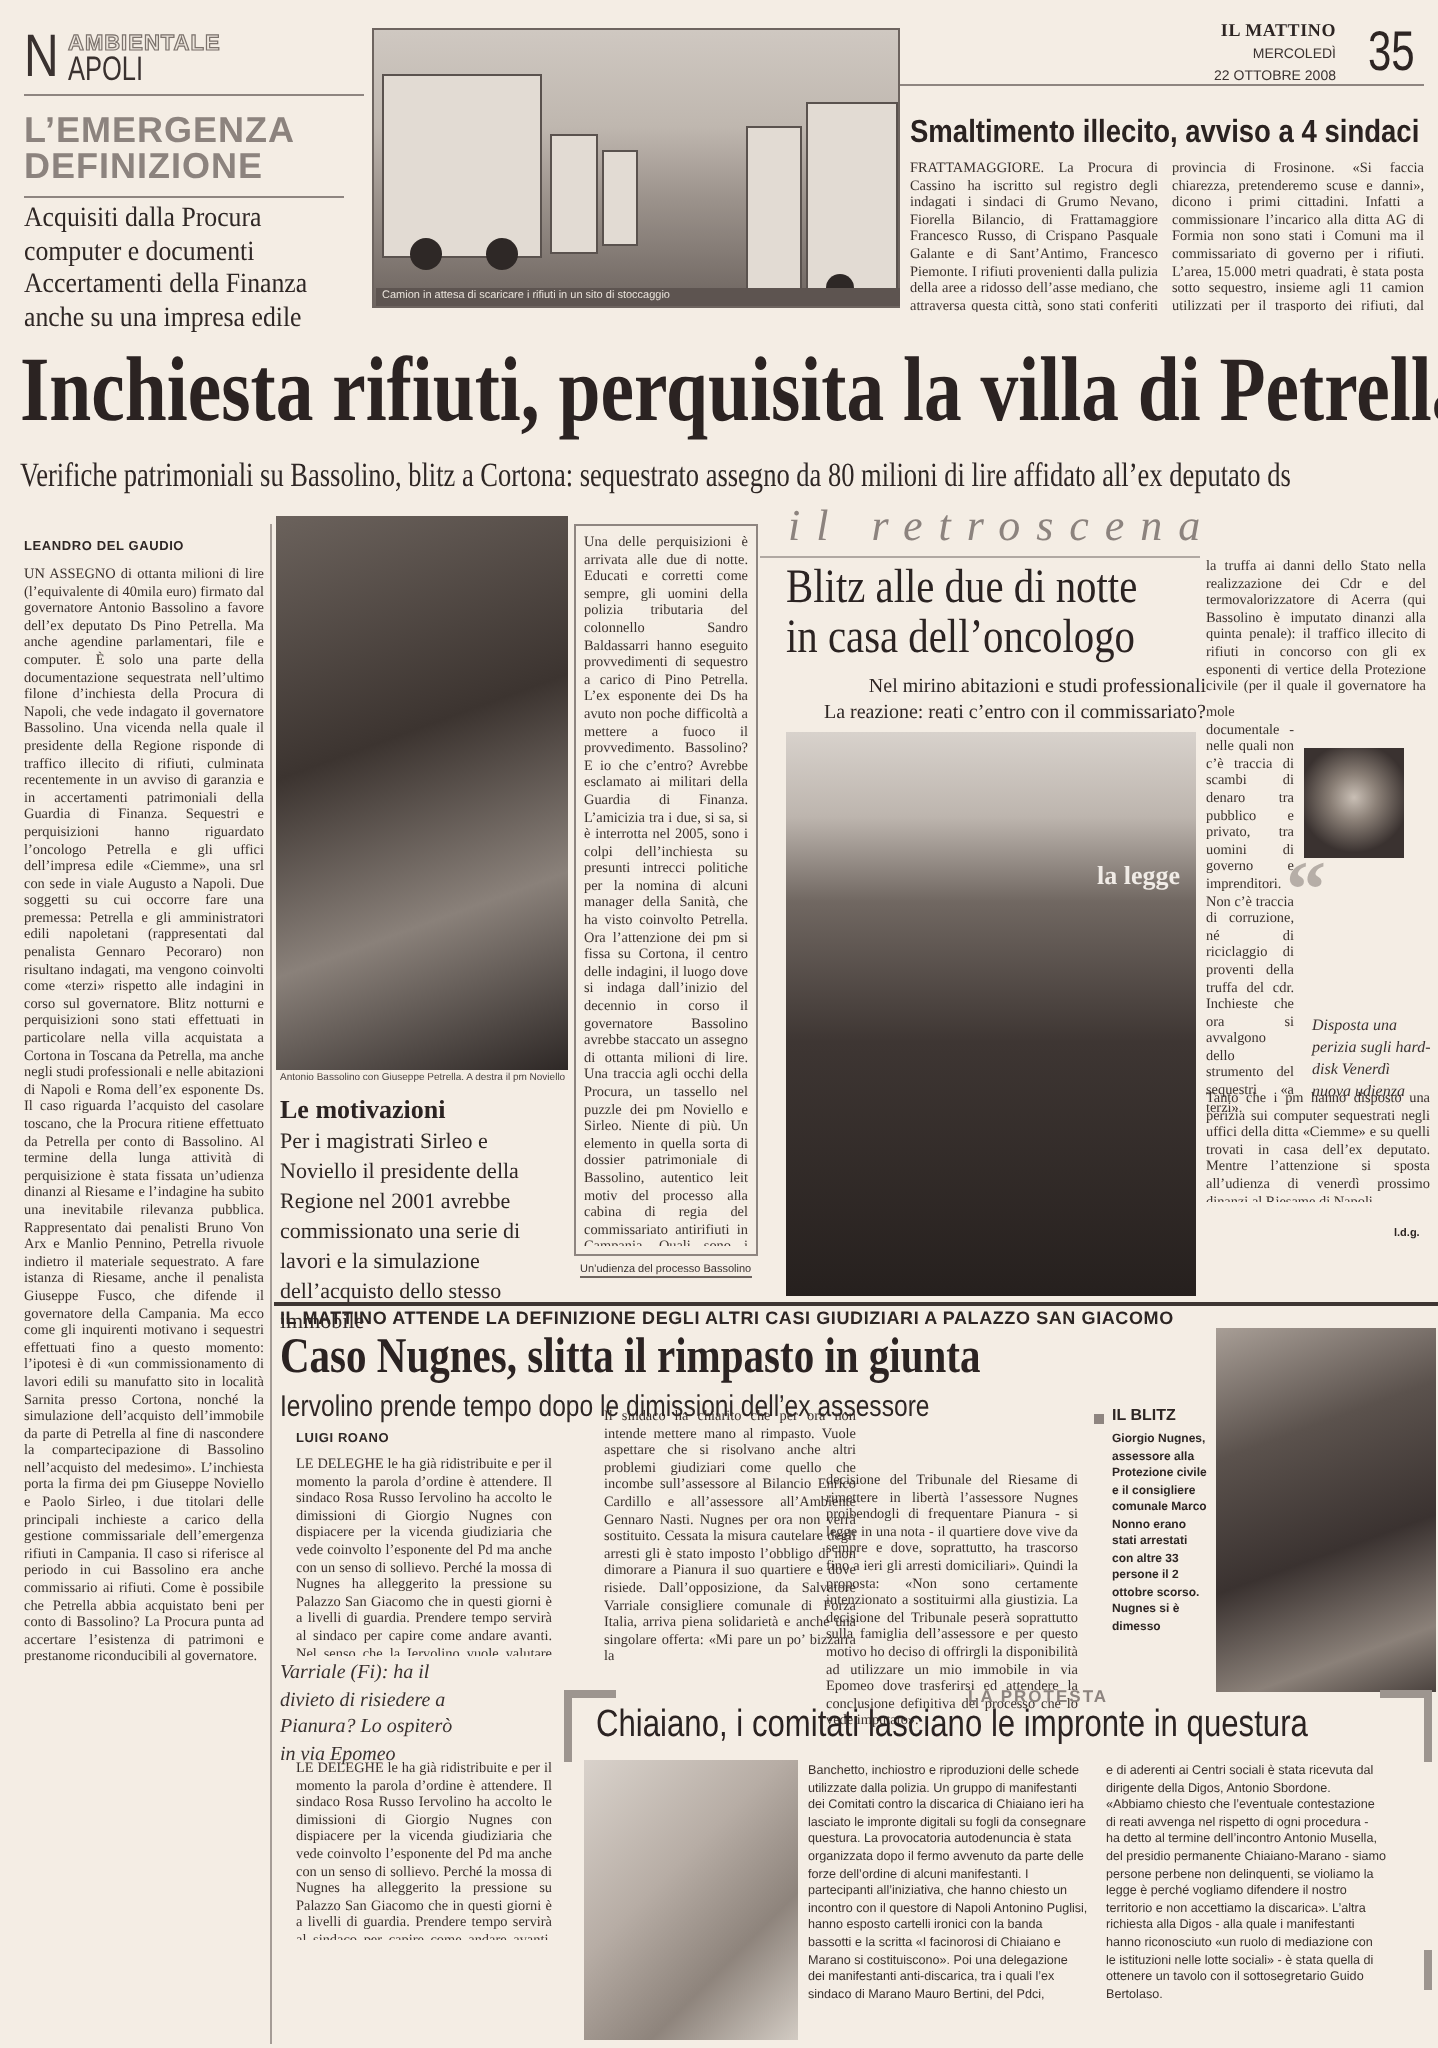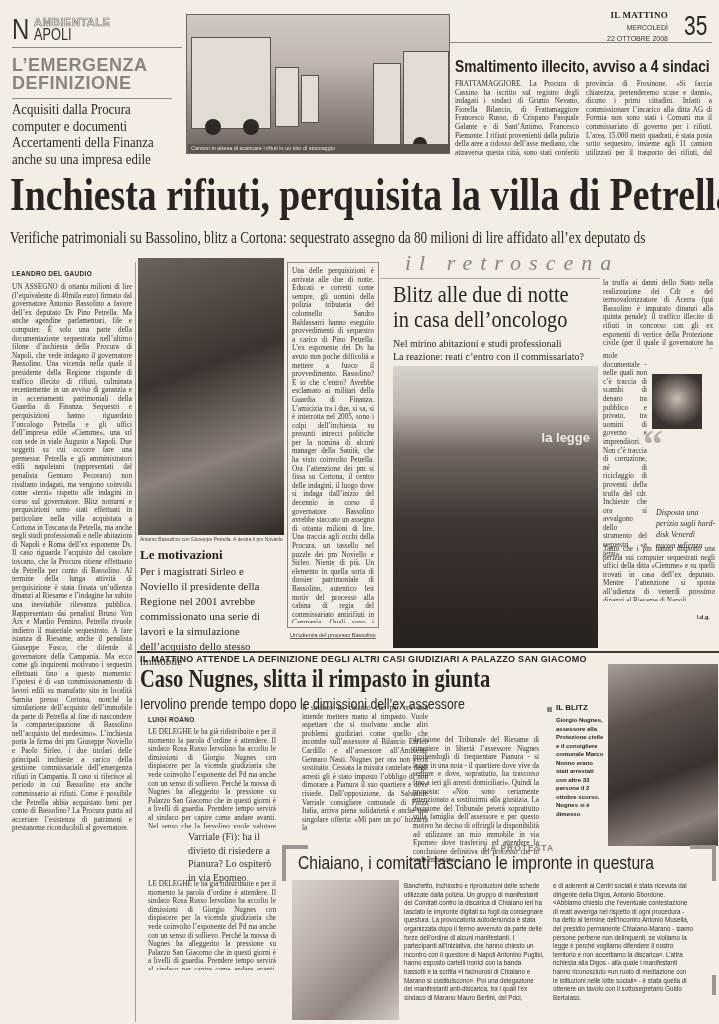--- a/index.html
+++ b/index.html
@@ -55,45 +55,45 @@
 
   .byline { font-family: "Liberation Sans", sans-serif; font-weight: 700; font-size: 6.5px; letter-spacing: 0.3px; color: #2f2725; }
 
   .col1 { left: 12px; top: 270px; width: 120px; height: 754px; }
   .petrella-photo { left: 138px; top: 258px; width: 146px; height: 277px; }
   .petrella-caption { left: 140px; top: 536px; font-family: "Liberation Sans", sans-serif; font-size: 5px; color: #4b423e; }
   .motiv-title { left: 140px; top: 547px; font-family: "Liberation Serif", serif; font-weight: 700; font-size: 13px; color: #2b2322; }
   .motiv-text { left: 140px; top: 564px; width: 145px; font-family: "Liberation Serif", serif; font-size: 11px; line-height: 15px; color: #2f2725; }
 
   .retro-box { left: 287px; top: 262px; width: 92px; height: 366px; border: 1px solid #8e8580; padding: 4px; }
-  .retroscena { left: 405px; top: 250px; font-family: "Liberation Serif", serif; font-style: italic; font-size: 22px; letter-spacing: 8px; color: #8c837e; }
+  .retroscena { left: 394px; top: 250px; font-family: "Liberation Serif", serif; font-style: italic; font-size: 22px; letter-spacing: 8px; color: #8c837e; }
   .retro-rule { left: 380px; top: 278px; width: 220px; height: 1px; background: #b0a8a2; }
   .blitz-title { left: 393px; top: 282px; width: 210px; font-family: "Liberation Serif", serif; font-size: 24px; line-height: 25px; color: #2b2322; transform: scaleX(0.85); transform-origin: left; white-space: nowrap; }
-  .blitz-deck { left: 393px; top: 337px; width: 210px; font-family: "Liberation Serif", serif; font-size: 10px; line-height: 13px; text-align: left; color: #2f2725; }
+  .blitz-deck { left: 393px; top: 337px; width: 210px; font-family: "Liberation Serif", serif; font-size: 10px; line-height: 13px; text-align: right; color: #2f2725; }
 
   .court-photo { left: 393px; top: 366px; width: 205px; height: 282px;
      background: linear-gradient(180deg, #d8d2cc 0%, #bdb5ae 15%, #716862 30%, #3e3633 55%, #26201e 100%); }
   .court-caption { left: 290px; top: 632px; font-family: "Liberation Sans", sans-serif; font-size: 5.5px; color: #3a3230; border-bottom: 1px solid #6d645f; }
-  .la-legge { position: absolute; right: 8px; top: 64px; font-family: Liberation Sans, sans-serif; font-weight: 700; font-size: 13px; color: #f0ebe6; }
+  .la-legge { position: absolute; right: 8px; top: 64px; font-family: Liberation Serif, serif; font-weight: 700; font-size: 13px; color: #f0ebe6; }
 
   .right-col-top { left: 603px; top: 279px; width: 110px; height: 70px; }
   .right-col-mid { left: 603px; top: 352px; width: 44px; height: 210px; }
   .portrait { left: 652px; top: 374px; width: 50px; height: 55px;
      background: radial-gradient(circle at 50% 45%, #c9bfb5 0%, #8a7f76 30%, #3a3230 70%); }
   .quote-mark { left: 643px; top: 425px; font-family: "Liberation Serif", serif; font-weight: 700; font-size: 40px; color: #b6aea7; line-height: 40px; }
   .pull-quote { left: 656px; top: 463px; width: 60px; font-family: "Liberation Serif", serif; font-style: italic; font-size: 8px; line-height: 11px; color: #3a3230; margin-top: 44px; }
   .right-col-bot { left: 603px; top: 545px; width: 112px; height: 56px; }
   .ldg { left: 697px; top: 614px; font-family: "Liberation Sans", sans-serif; font-size: 5.5px; font-weight: 700; }
 
   .nugnes-band { left: 137px; top: 651px; width: 582px; height: 16px; border-top: 2px solid #3e3633; }
   .nugnes-kicker { left: 140px; top: 654px; width: 575px; font-family: "Liberation Sans", sans-serif; font-weight: 700; font-size: 9px; letter-spacing: 0.3px; color: #2d2523; white-space: nowrap; }
   .nugnes-title { left: 140px; top: 665px; font-family: "Liberation Serif", serif; font-weight: 700; font-size: 25px; color: #2b2322; white-space: nowrap; transform: scaleX(0.82); transform-origin: left; }
   .nugnes-deck { left: 140px; top: 695px; font-family: "Liberation Sans", sans-serif; font-size: 15px; color: #2f2725; white-space: nowrap; transform: scaleX(0.82); transform-origin: left; }
   .nugnes-byline { left: 148px; top: 716px; }
-  .varriale { left: 140px; top: 830px; width: 90px; font-family: "Liberation Serif", serif; font-size: 10px; line-height: 13.5px; color: #3a3230; margin-left: 48px; }
+  .varriale { left: 140px; top: 830px; width: 90px; font-family: "Liberation Serif", serif; font-style: italic; font-size: 10px; line-height: 13.5px; color: #3a3230; }
   .nugnes-col1c { left: 148px; top: 880px; width: 128px; height: 90px; }
   .nugnes-col2 { left: 282px; top: 704px; width: 126px; height: 140px; margin-left: 20px; }
   .nugnes-col3 { left: 413px; top: 736px; width: 126px; height: 140px; }
 
   .ilblitz-marker { left: 547px; top: 707px; width: 5px; height: 5px; background: #8e8580; }
   .ilblitz-label { left: 556px; top: 703px; font-family: "Liberation Sans", sans-serif; font-weight: 700; font-size: 8px; color: #2d2523; }
   .ilblitz-text { left: 556px; top: 716px; width: 48px; font-family: "Liberation Sans", sans-serif; font-weight: 700; font-size: 6px; line-height: 8.5px; color: #2d2523; }
   .nugnes-photo { left: 608px; top: 664px; width: 110px; height: 182px;
      background: linear-gradient(160deg, #a89e96 0%, #5b524d 30%, #3a3230 60%, #8b8179 85%, #4a423e 100%); }
 

